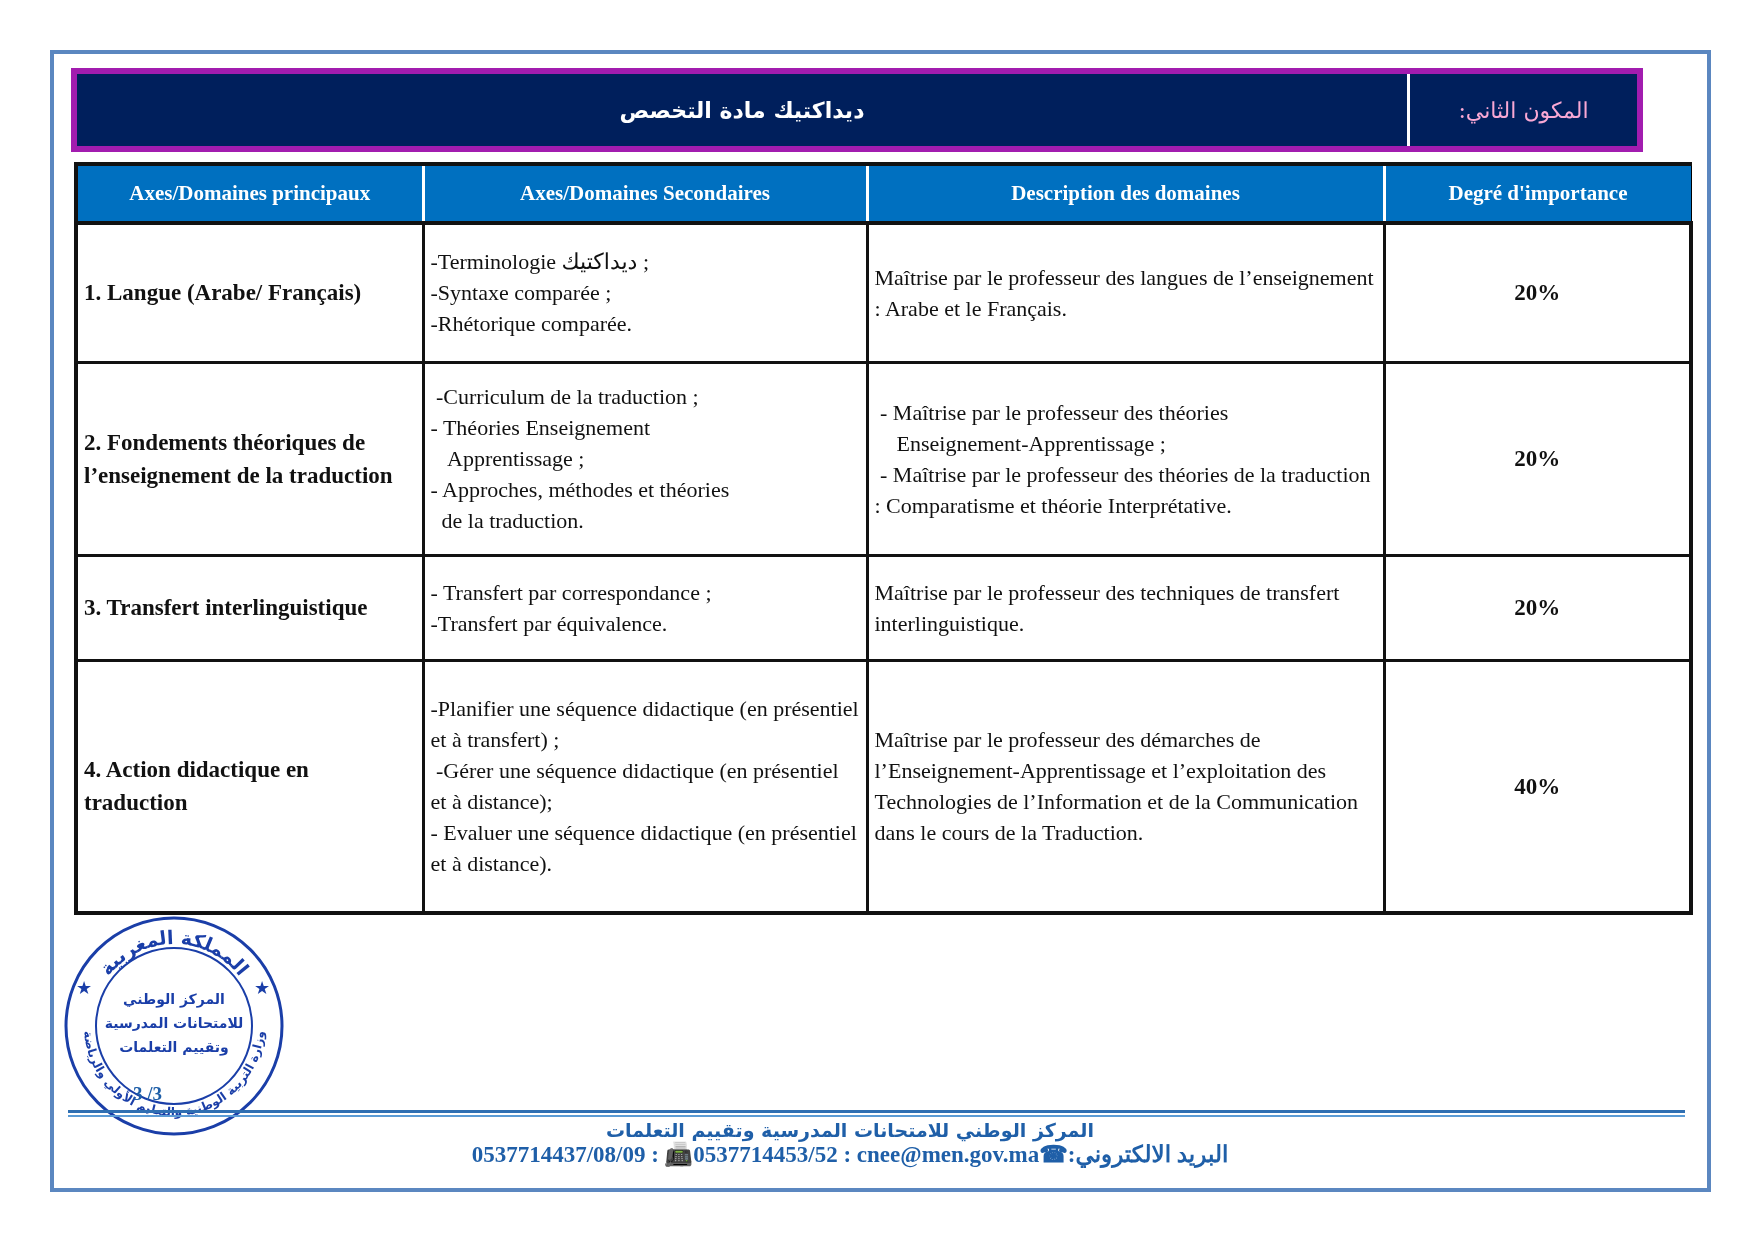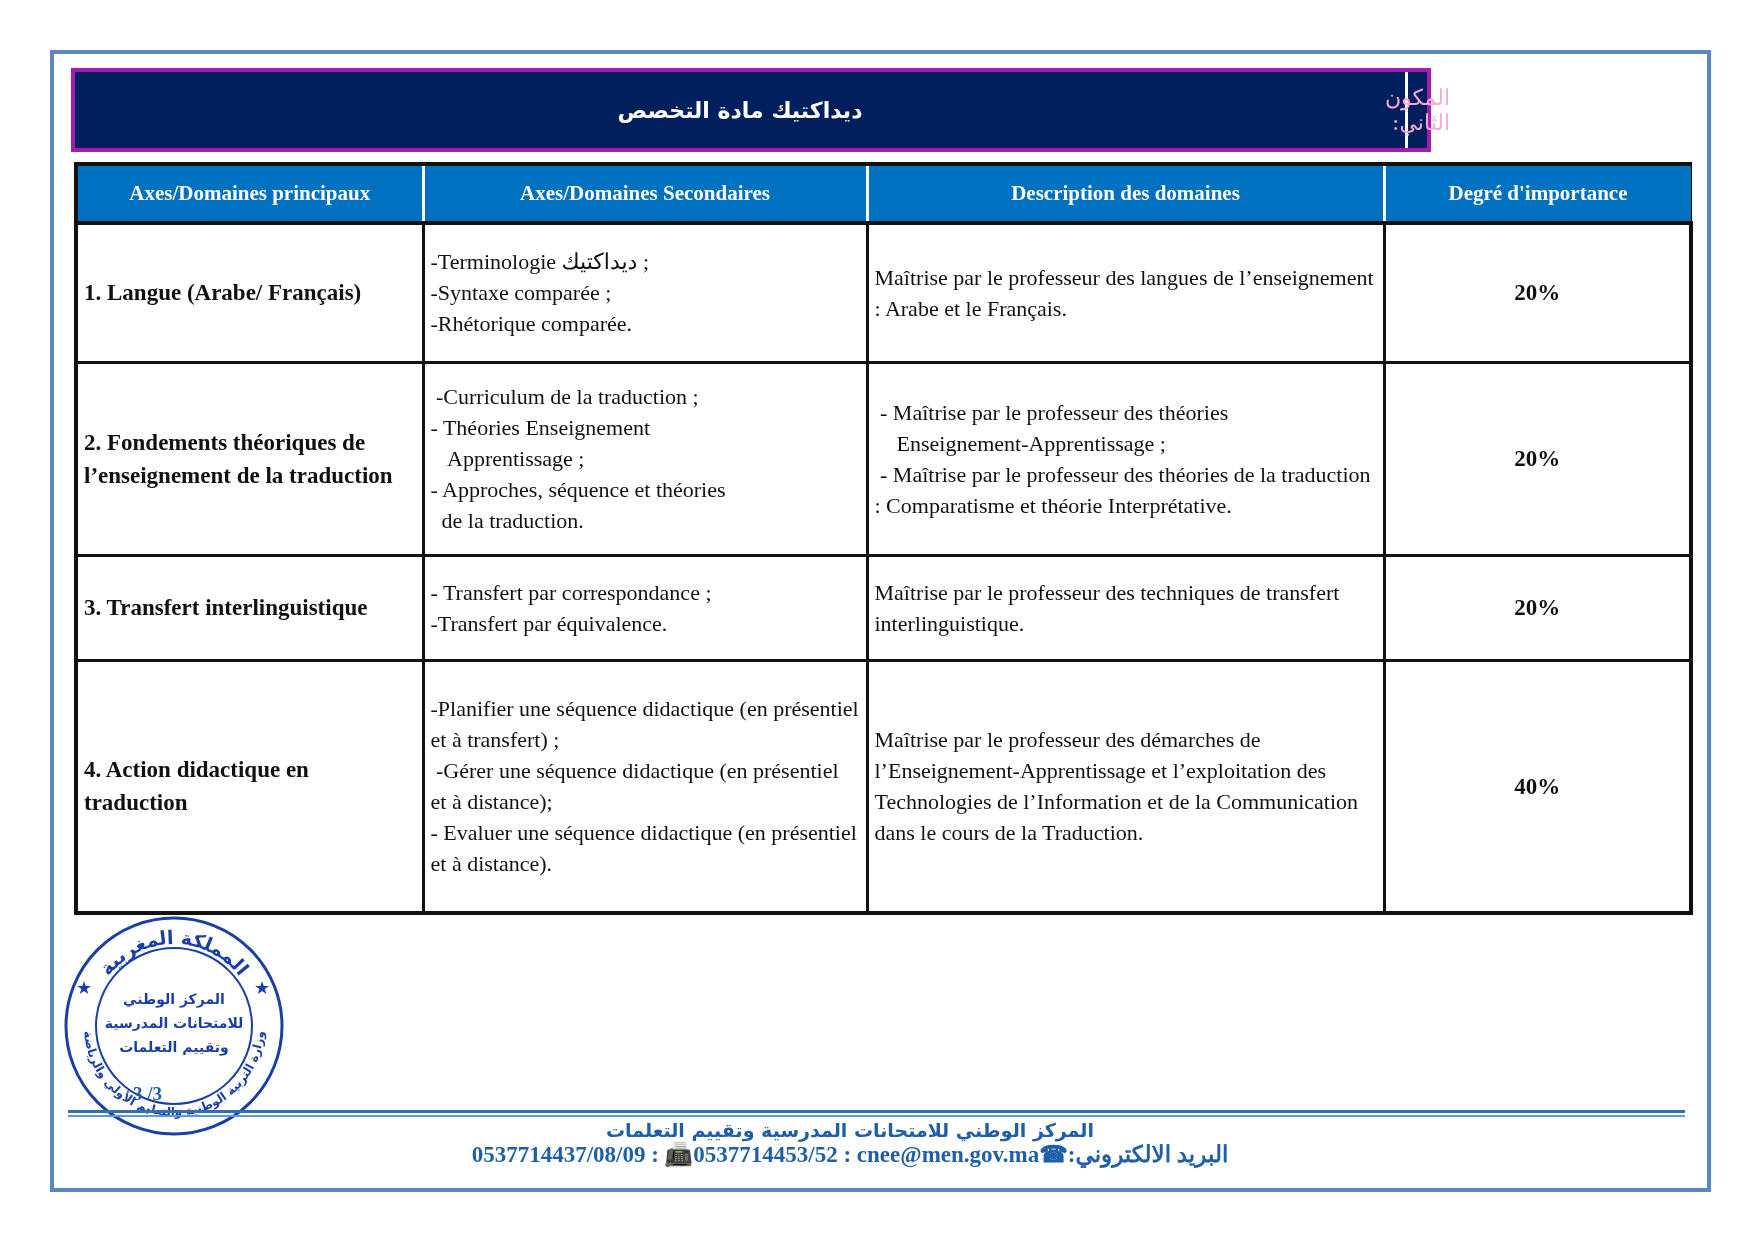--- a/index.html
+++ b/index.html
@@ -1,18 +1,18 @@
 <!DOCTYPE html>
 <html><head>
 <meta charset="utf-8">
 <style>
   html, body { margin:0; padding:0; background:#ffffff; }
   body { width:1755px; height:1241px; position:relative; overflow:hidden; font-family:"Liberation Serif", serif; }
   .frame { position:absolute; left:50px; top:50px; width:1653px; height:1134px; border:4px solid #5b87c0; box-sizing:content-box; }
-  .title-bar { position:absolute; left:71px; top:68px; width:1360px; height:84px; background:#001f5c; border:4px solid #a21caf; box-sizing:border-box; }
+  .title-bar { position:absolute; left:71px; top:68px; width:1572px; height:84px; background:#001f5c; border:6px solid #a21caf; box-sizing:border-box; }
   .title-main { position:absolute; left:0; top:0; width:1330px; height:100%; display:flex; align-items:center; justify-content:center; color:#fff; font-family:"DejaVu Sans", sans-serif; font-size:22px; font-weight:bold; direction:rtl; }
   .title-sep { position:absolute; left:1330px; top:0; width:3px; height:100%; background:#ffffff; }
   .title-label { position:absolute; left:1333px; top:0; right:0; height:100%; display:flex; align-items:center; justify-content:center; color:#f9a8d4; font-family:"DejaVu Serif", serif; font-size:22px; direction:rtl; }
   table.grid { position:absolute; left:74px; top:162px; width:1615px; border-collapse:collapse; table-layout:fixed; }
   table.grid th { background:#0070c0; color:#fff; font-family:"Liberation Serif", serif; font-weight:bold; font-size:21px; border-left:3px solid #ffffff; border-top:4px solid #111; border-bottom:4px solid #111; height:55px; padding:0 4px; line-height:25px; }
   table.grid th:first-child { border-left:4px solid #111; }
   table.grid th:last-child { border-right:1px solid #000000; }
   table.grid td { border:3px solid #111; font-size:22px; vertical-align:middle; padding:4px 6px; line-height:31px; color:#111; }
   table.grid td.main { font-weight:bold; text-align:left; font-size:23px; line-height:33px; }
   table.grid td.pct { font-weight:bold; text-align:center; font-size:23px; }
@@ -65,21 +65,21 @@
           <span class="line">Maîtrise par le professeur des langues de l’enseignement : Arabe et le Français.</span>
         </td>
         <td class="pct">20%</td>
       </tr>
       <tr style="height: 193px;">
         <td class="main">2. Fondements théoriques de l’enseignement de la traduction</td>
         <td>
           <span class="line"> -Curriculum de la traduction ;</span>
           <span class="line">- Théories Enseignement</span>
           <span class="line">   Apprentissage ;</span>
-          <span class="line">- Approches, séquence et théories</span>
+          <span class="line">- Approches, méthodes et théories</span>
           <span class="line">  de la traduction.</span>
         </td>
         <td>
           <span class="line"> - Maîtrise par le professeur des théories</span>
           <span class="line">    Enseignement-Apprentissage ;</span>
           <span class="line"> - Maîtrise par le professeur des théories de la traduction : Comparatisme et théorie Interprétative.</span>
         </td>
         <td class="pct">20%</td>
       </tr>
       <tr style="height: 105px;">

